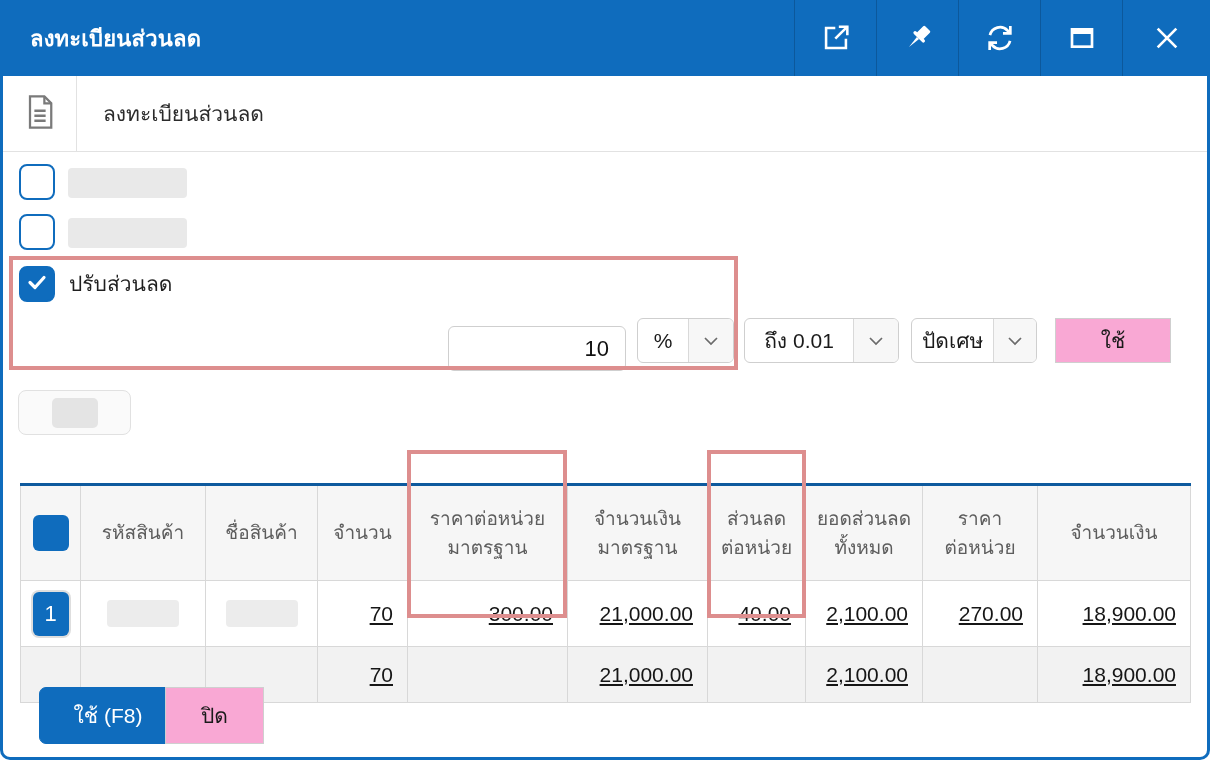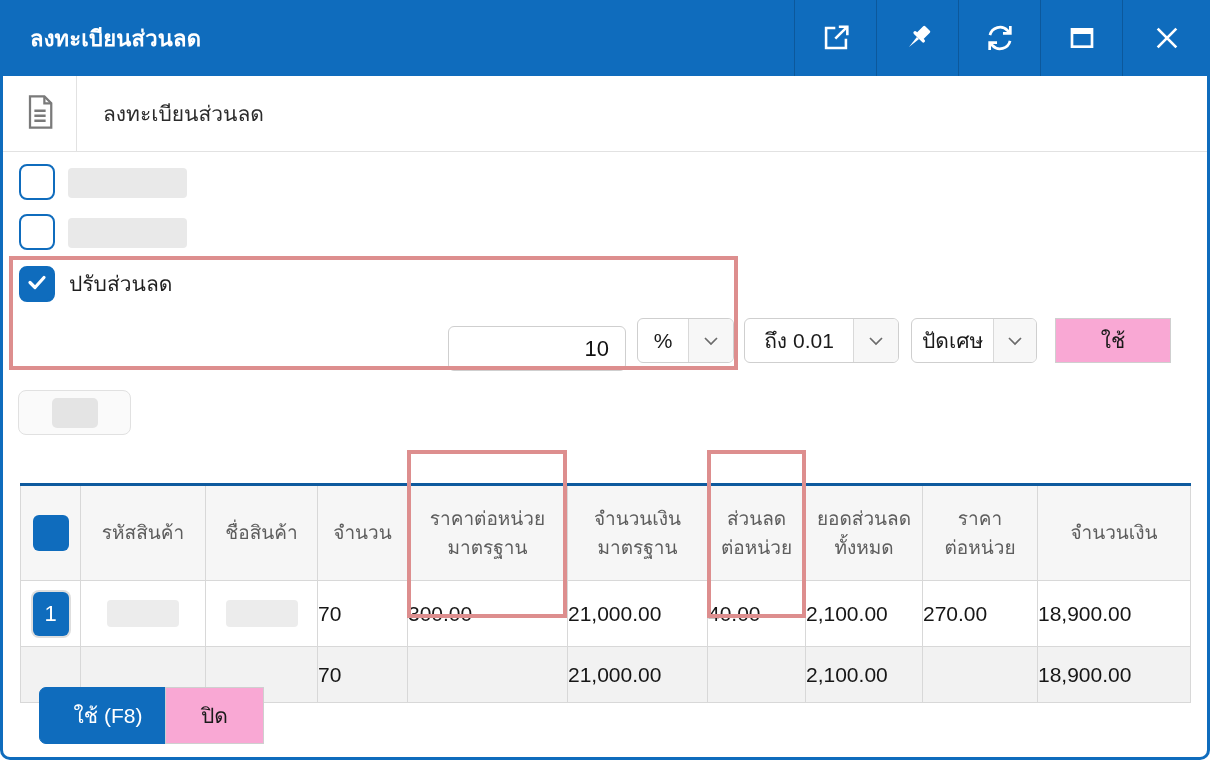--- a/index.html
+++ b/index.html
@@ -33,21 +33,21 @@
   .btn-light { background:#f9a8d4; border:1px solid #cfcfcf; border-radius:0; display:flex; align-items:center; justify-content:center; cursor:pointer; font-size:21px; color:#1a1a1a; font-family:inherit; }
   .small-btn { position:absolute; left:15px; top:390px; width:113px; height:45px; background:#fafafa; border:1px solid #e1e1e1; border-radius:8px; display:flex; align-items:center; justify-content:center; cursor:pointer; }
   .small-btn .ph { width:46px; height:30px; background:#e4e4e4; border-radius:5px; }
   
   .grid-wrap { position:absolute; left:17px; top:450px; width:1170px;margin-top:33px; }
   table.grid { width:1170px; border-collapse:collapse; table-layout:fixed; border-top:3px solid #0e5a9e; }
   table.grid th, table.grid td { border:1px solid #d8d8d8; font-weight:normal; }
   table.grid th { height:96px; background:#f6f6f6; color:#5d5d5d; font-size:19px; line-height:1.55; text-align:center; vertical-align:middle; }
   table.grid td { height:66px; background:#fff; font-size:21px; color:#161616; vertical-align:middle; }
   table.grid tr.total td { height:56px; background:#f2f2f2; }
-  td.num, th.num { text-align:left; padding-right:14px; }
+  td.num, th.num { text-align:right; padding-right:14px;text-decoration:underline; }
   .selall { width:36px; height:36px; background:#0f6cbd; border-radius:6px; margin:0 auto; cursor:pointer; }
   .rowbadge { width:36px; height:44px; background:#0f6cbd; border-radius:6px; box-shadow:0 0 0 2px #dedede; color:#fff; font-size:22px; display:flex; align-items:center; justify-content:center; margin:0 auto; cursor:pointer; }
   .cell-ph { width:72px; height:27px; background:#ececec; border-radius:4px; margin:0 auto; }
   
   .btn-primary { position:absolute; left:36px; top:687px; width:138px; height:57px; background:#0f6cbd; border:1px solid #0f6cbd; border-radius:7px; color:#fff; font-size:21px; display:flex; align-items:center; justify-content:center; cursor:pointer; font-family:inherit; }
   .btn-close { position:absolute; left:162px; top:687px; width:99px; height:57px; }
 </style>
 </head>
 <body>
 

